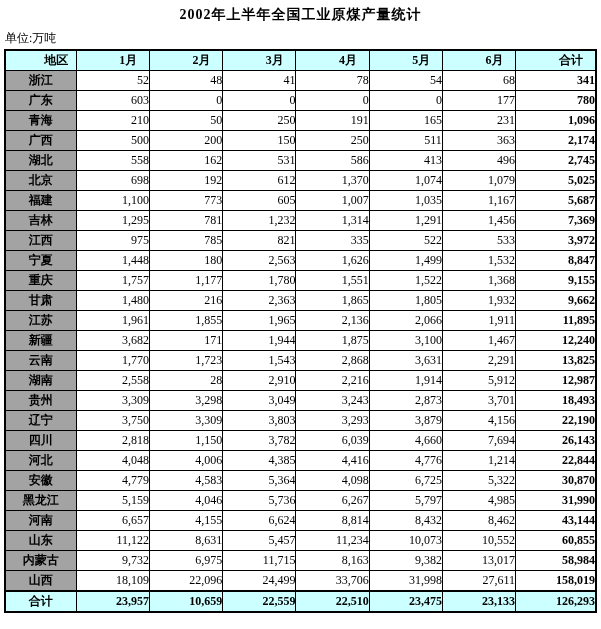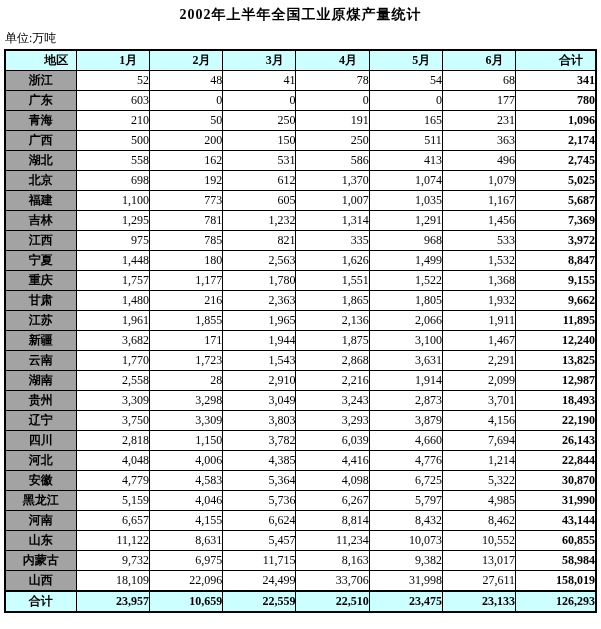--- a/index.html
+++ b/index.html
@@ -152,21 +152,21 @@
           <td class="val">1,291</td>
           <td class="val">1,456</td>
           <td class="rowtotal">7,369</td>
         </tr>
         <tr>
           <td class="region">江西</td>
           <td class="val">975</td>
           <td class="val">785</td>
           <td class="val">821</td>
           <td class="val">335</td>
-          <td class="val">968</td>
+          <td class="val">522</td>
           <td class="val">533</td>
           <td class="rowtotal">3,972</td>
         </tr>
         <tr>
           <td class="region">宁夏</td>
           <td class="val">1,448</td>
           <td class="val">180</td>
           <td class="val">2,563</td>
           <td class="val">1,626</td>
           <td class="val">1,499</td>
@@ -223,21 +223,21 @@
           <td class="val">2,291</td>
           <td class="rowtotal">13,825</td>
         </tr>
         <tr>
           <td class="region">湖南</td>
           <td class="val">2,558</td>
           <td class="val">28</td>
           <td class="val">2,910</td>
           <td class="val">2,216</td>
           <td class="val">1,914</td>
-          <td class="val">2,099</td>
+          <td class="val">5,912</td>
           <td class="rowtotal">12,987</td>
         </tr>
         <tr>
           <td class="region">贵州</td>
           <td class="val">3,309</td>
           <td class="val">3,298</td>
           <td class="val">3,049</td>
           <td class="val">3,243</td>
           <td class="val">2,873</td>
           <td class="val">3,701</td>

